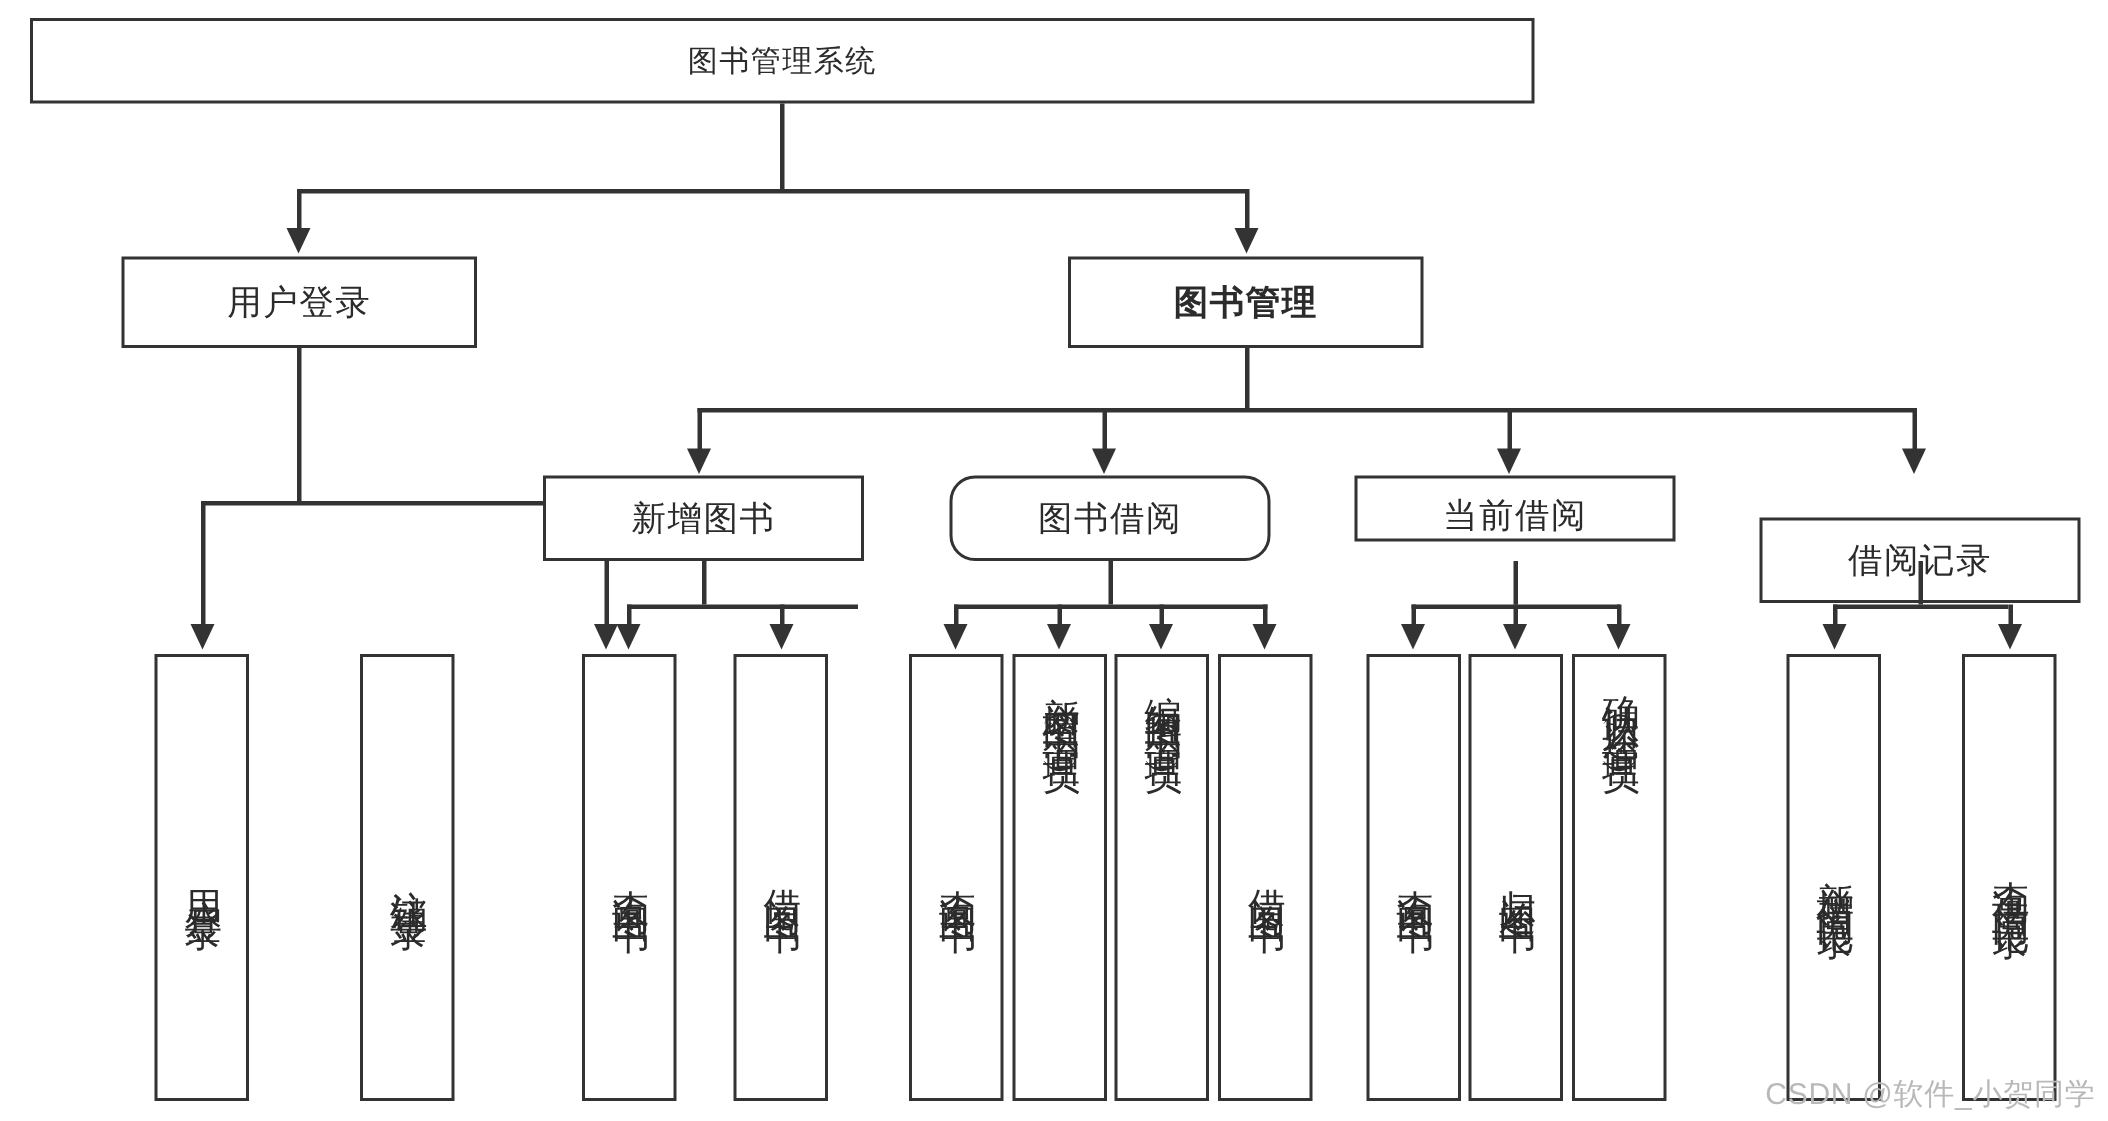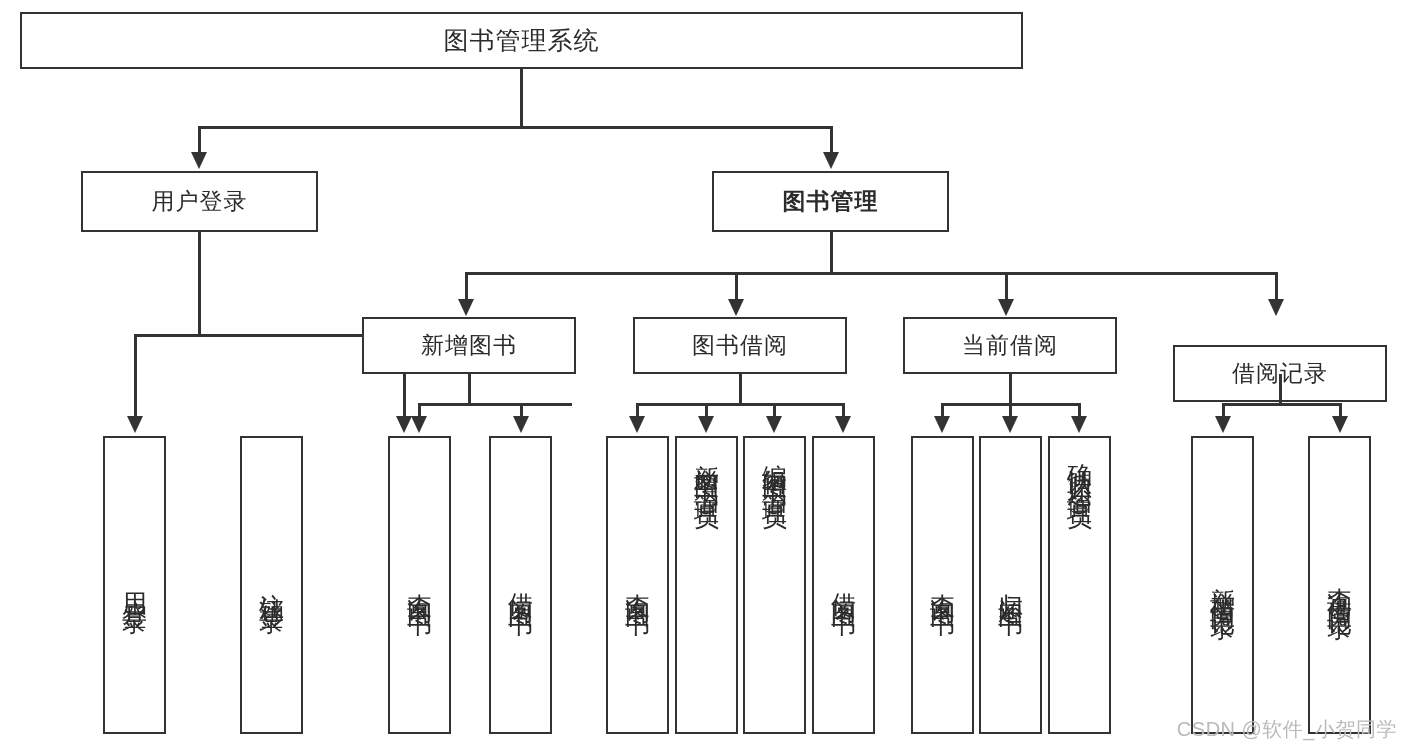--- a/index.html
+++ b/index.html
@@ -24,21 +24,21 @@
     box-sizing: border-box;
     border: 2.5px solid #333333;
     background: #ffffff;
     color: #2b2b2b;
     display: flex;
     align-items: center;
     justify-content: center;
     letter-spacing: 1px;
   }
   .node.root {
-    font-size: 25px;
+    font-size: 20px;
   }
   .node.branch {
     font-size: 23px;
   }
 
   
   .node.leaf {
     font-size: 25px;
     align-items: center;
     justify-content: flex-start;
@@ -131,24 +131,24 @@
   <div class="conn vline" style="left:735px; top:272px; width:2.5px; height:30px;"></div>
   <div class="arrow" style="left:728px; top:299px;"></div>
   <div class="conn vline" style="left:1005px; top:272px; width:2.5px; height:30px;"></div>
   <div class="arrow" style="left:998px; top:299px;"></div>
   <div class="conn vline" style="left:1275px; top:272px; width:2.5px; height:30px;"></div>
   <div class="arrow" style="left:1268px; top:299px;"></div>
 
   <div class="node branch" style="left:362px; top:317px; width:214px; height:57px;">
     <span>新增图书</span>
   </div>
-  <div class="node branch" style="left:633px; top:317px; width:214px; height:57px;">
+  <div class="node branch" style="left:633px; top:317px; width:214px; height:57px;border-radius:17px;">
     <span>图书借阅</span>
   </div>
-  <div class="node branch" style="left:903px; top:317px; width:214px; height:57px;">
+  <div class="node branch" style="left:903px; top:317px; width:214px; height:44px;align-items:flex-end;">
     <span>当前借阅</span>
   </div>
   <div class="node branch" style="left:1173px; top:317px; width:214px; height:57px;margin-top:28px;">
     <span>借阅记录</span>
   </div>
 
   <div class="conn vline" style="left:468px; top:374px; width:2.5px; height:29px;"></div>
   <div class="conn hline" style="left:418px; top:403px; width:154px; height:2.5px;"></div>
   <div class="conn vline" style="left:418px; top:403px; width:2.5px; height:16px;"></div>
   <div class="arrow" style="left:411px; top:416px;"></div>

